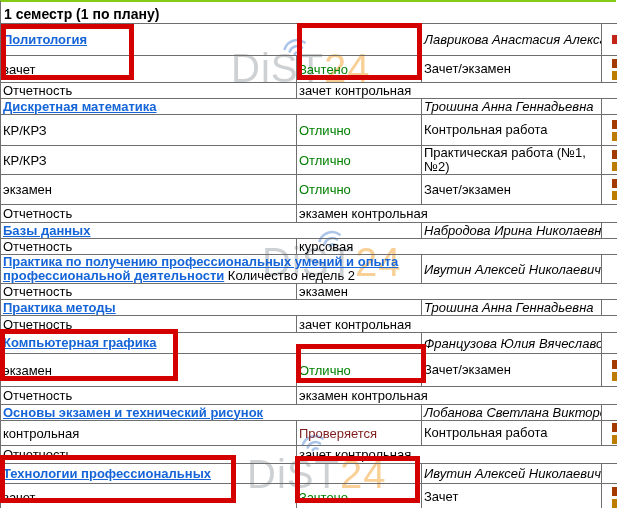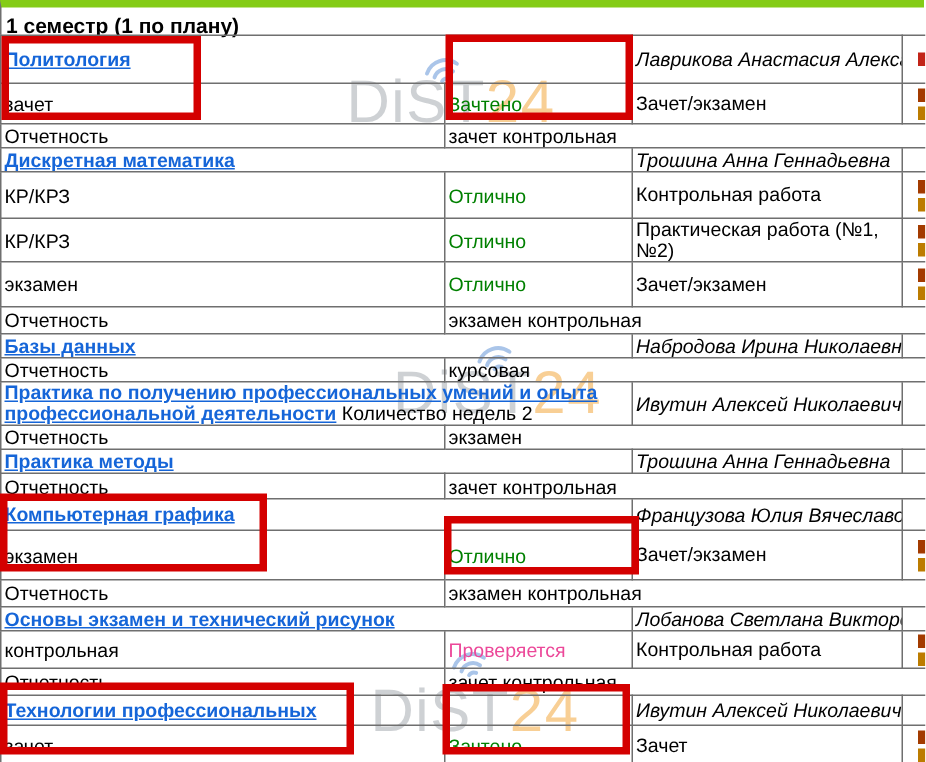--- a/index.html
+++ b/index.html
@@ -1,40 +1,40 @@
 <!DOCTYPE html>
 <html><head>
 <meta charset="utf-8">
 <style>
   html,body{margin:0;padding:0;background:#fff;}
   .page{position:relative;width:617px;height:508px;background:#fff;overflow:hidden;
         font-family:"Liberation Sans",sans-serif;color:#000;}
   
   .titlebar{position:absolute;left:0;top:0;width:616px;height:23px;box-sizing:border-box;
-            border-top:5px solid #84cc16;border-left:1px solid #6f6f6f;
+            border-top:2px solid #84cc16;border-left:1px solid #6f6f6f;
             font-size:14px;font-weight:bold;padding:4px 0 0 3px;z-index:2;}
   
   .wm{position:absolute;z-index:1;pointer-events:none;width:180px;height:70px;}
   .wm .t{position:absolute;left:0;font-weight:normal;font-size:40px;letter-spacing:1px;
          color:rgba(158,163,170,0.50);white-space:nowrap;}
   .wm .t .num{color:rgba(243,168,62,0.55);}
   .wm svg{position:absolute;}
   
   table.sem{position:absolute;left:0;top:23px;width:646px;border-collapse:collapse;
             table-layout:fixed;z-index:2;background:transparent;}
   table.sem td{border:1px solid #6f6f6f;font-size:13px;padding:0 2px;vertical-align:middle;
                overflow:hidden;}
   td.subj{padding-left:2px;line-height:14px;}
   a.subject{color:#1565d8;font-weight:bold;text-decoration:underline;cursor:pointer;}
   .extra{color:#000;font-weight:normal;}
   td.teacher{font-style:italic;white-space:nowrap;padding-left:4px;}
   td.control{padding-left:6px;}
   td.gradecell{padding-left:5px;}
   .grade-green{color:#008000;}
-  .grade-blue{color:#ec4899;}
+  .grade-blue{color:#7f1d1d;}
   td.form{padding-left:3px;line-height:14px;}
   td.rlabel{padding-left:2px;}
   td.rvalue{padding-left:3px;}
   
   .marks{display:flex;flex-direction:column;gap:3px;margin-left:8px;width:5px;}
   .marks .m{width:5px;height:9px;}
   .marks .m1{background:#a33b00;}
   .marks .m2{background:#bc7c00;}
   .marks .mr{background:#c22418;}
   

